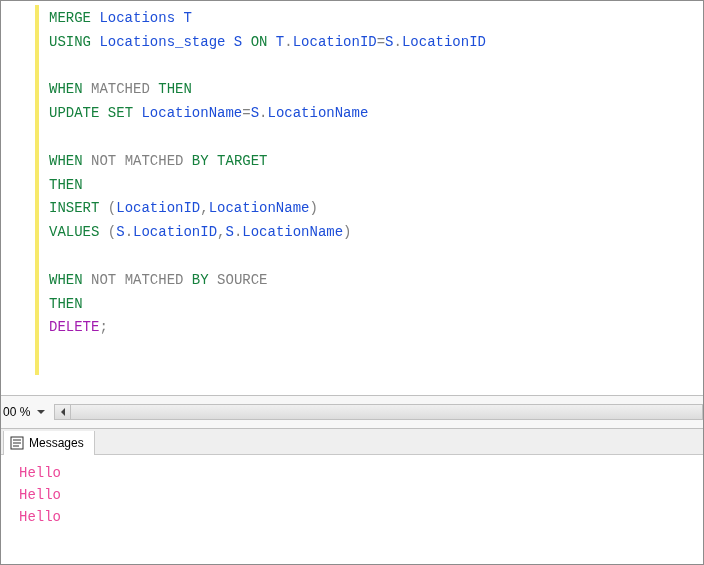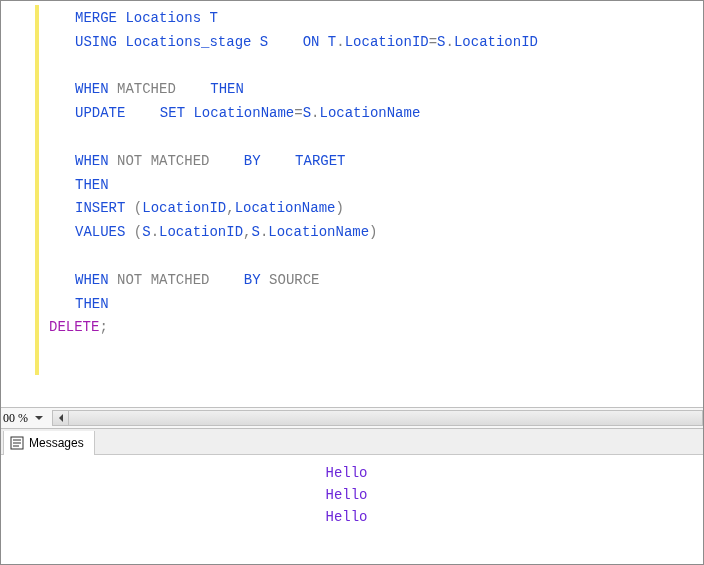--- a/index.html
+++ b/index.html
@@ -33,32 +33,32 @@
     width: 4px;
     background: #f7e96a;
     height: 370px;
   }
   .code {
     padding: 6px 10px 10px 48px;
     line-height: 1.7;
     white-space: pre;
     color: #000;
   }
-  .kw   { color: #1d4ed8; margin-left: 26px; }
+  .kw   { color: #15803d; }
   .grey { color: #808080; }
   .pink { color: #a21caf; }
   .plain{ color: #1d4ed8; }
   .status-bar {
     display: flex;
     align-items: center;
-    height: 22px;
+    height: 34px;
     border-top: 1px solid #c0c0c0;
     border-bottom: 1px solid #c0c0c0;
     background: #f7f7f7;
-    font-family: Liberation Serif, serif;
+    font-family: Liberation Sans, sans-serif;
     font-size: 12px;
     color: #000;
   }
   .zoom {
     padding: 0 4px 0 2px;
   }
   .zoom-dd {
     width: 14px;
     display: flex;
     align-items: center;
@@ -105,22 +105,21 @@
     margin-top: 32px;
   }
   .tab svg { display: block; }
   .messages-pane {
     flex: 0 0 auto;
     padding: 8px 29px 14px 18px;
     background: #fff;
     font-family: Consolas, 'Courier New', monospace;
     font-size: 14px;
     line-height: 1.55;
-    color: #6d28d9;
-    text-align: center;
+    color: #ec4899;
   }
   .messages-pane .msg-line { white-space: pre; }
 </style>
 </head>
 <body>
 
 <div class="editor-pane">
   <div class="gutter"></div>
   <div class="change-bar"></div>
   <div class="code" id="code"><div><span class="kw">MERGE</span><span class="plain"> Locations T</span></div><div><span class="kw">USING</span><span class="plain"> Locations_stage S </span><span class="kw">ON</span><span class="plain"> T</span><span class="grey">.</span><span class="plain">LocationID</span><span class="grey">=</span><span class="plain">S</span><span class="grey">.</span><span class="plain">LocationID</span></div><div>&nbsp;</div><div><span class="kw">WHEN</span><span class="plain"> </span><span class="grey">MATCHED</span><span class="plain"> </span><span class="kw">THEN</span></div><div><span class="kw">UPDATE</span><span class="plain"> </span><span class="kw">SET</span><span class="plain"> LocationName</span><span class="grey">=</span><span class="plain">S</span><span class="grey">.</span><span class="plain">LocationName</span></div><div>&nbsp;</div><div><span class="kw">WHEN</span><span class="plain"> </span><span class="grey">NOT</span><span class="plain"> </span><span class="grey">MATCHED</span><span class="plain"> </span><span class="kw">BY</span><span class="plain"> </span><span class="kw">TARGET</span></div><div><span class="kw">THEN</span></div><div><span class="kw">INSERT</span><span class="plain"> </span><span class="grey">(</span><span class="plain">LocationID</span><span class="grey">,</span><span class="plain">LocationName</span><span class="grey">)</span></div><div><span class="kw">VALUES</span><span class="plain"> </span><span class="grey">(</span><span class="plain">S</span><span class="grey">.</span><span class="plain">LocationID</span><span class="grey">,</span><span class="plain">S</span><span class="grey">.</span><span class="plain">LocationName</span><span class="grey">)</span></div><div>&nbsp;</div><div><span class="kw">WHEN</span><span class="plain"> </span><span class="grey">NOT</span><span class="plain"> </span><span class="grey">MATCHED</span><span class="plain"> </span><span class="kw">BY</span><span class="plain"> </span><span class="grey">SOURCE</span></div><div><span class="kw">THEN</span></div><div><span class="pink">DELETE</span><span class="grey">;</span></div></div>

